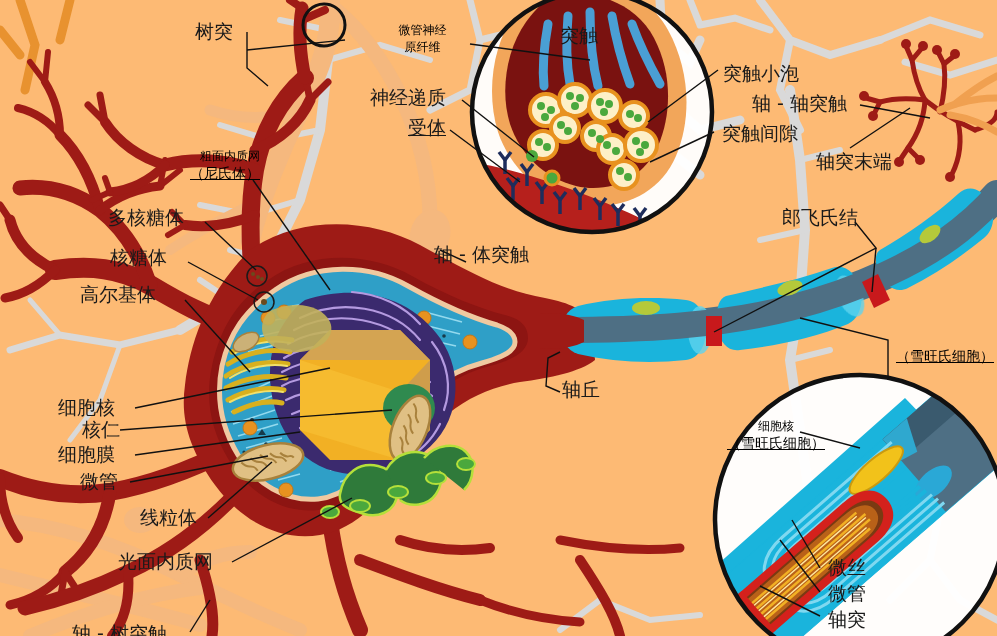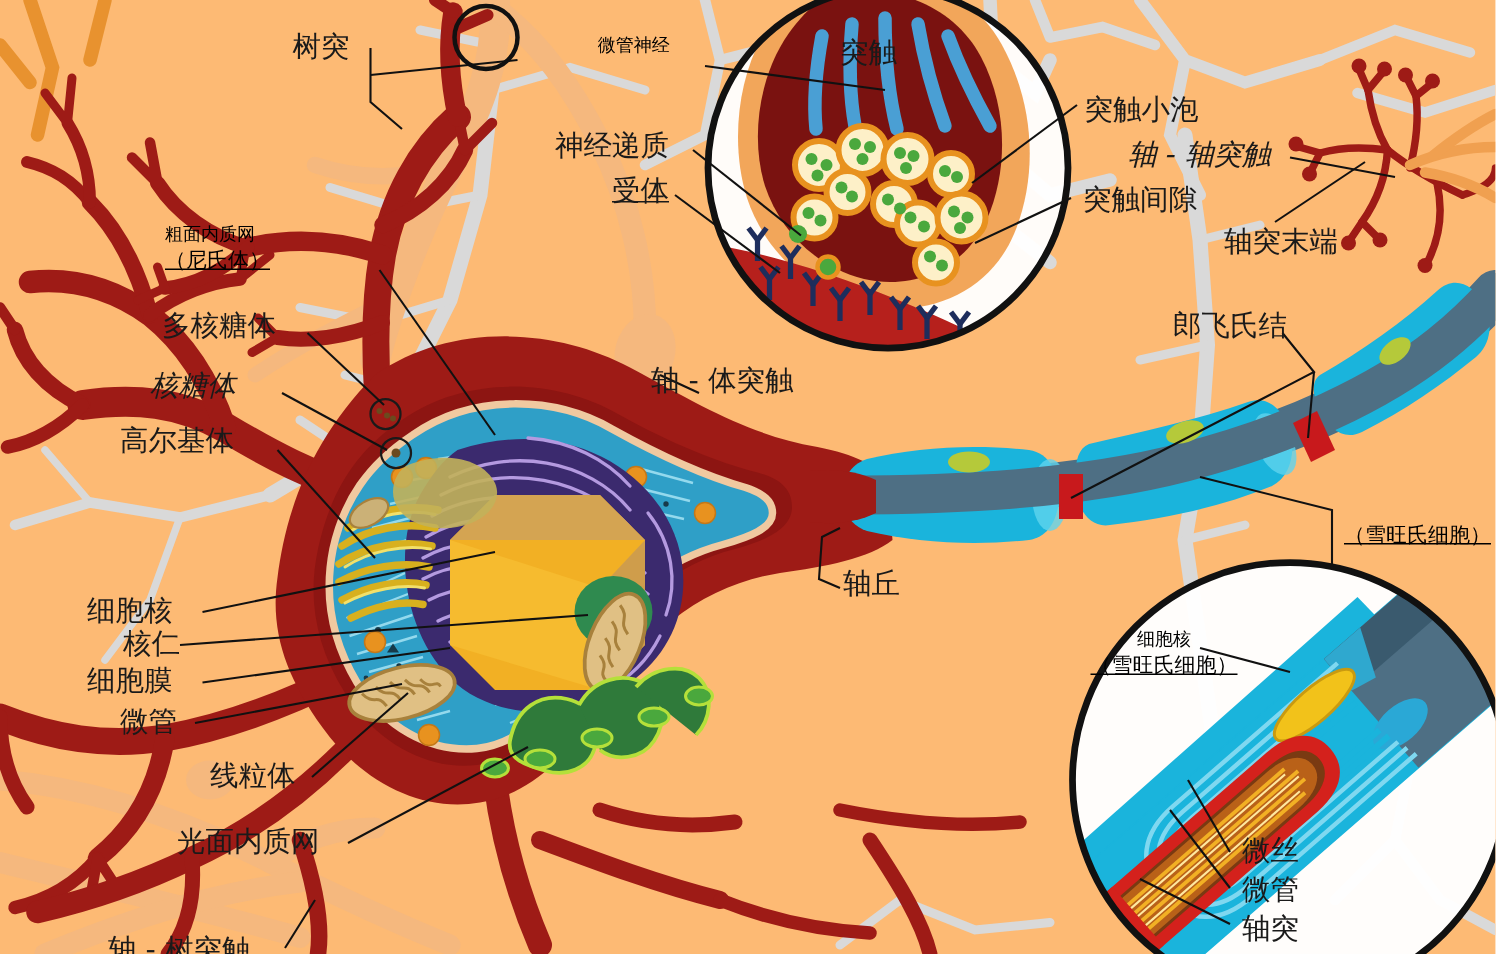--- a/index.html
+++ b/index.html
@@ -582,56 +582,57 @@
 
       <path d="M820 616 L760 586"></path>
 
       <path d="M190 632 L210 600"></path>
     </g>
 
   </svg>
 
   <div class="lbl big" style="left:195px;top:22px;">树突</div>
 
-  <div class="stack" style="left:110px;top:148px;width:150px;text-align:left;">
+  <div class="stack" style="left:110px;top:148px;width:150px;text-align:right;">
     <div class="l1">粗面内质网</div>
     <div class="l2">（尼氏体）</div>
   </div>
 
   <div class="lbl big" style="left:108px;top:208px;">多核糖体</div>
 
-  <div class="lbl big" style="left:100px;top:248px;font-style:italic;">核糖体</div>
+  <div class="lbl big" style="left:110px;top:248px;">核糖体</div>
 
   <div class="lbl big" style="left:80px;top:285px;">高尔基体</div>
 
   <div class="lbl big" style="left:58px;top:398px;">细胞核</div>
 
   <div class="lbl big" style="left:82px;top:420px;">核仁</div>
 
   <div class="lbl big" style="left:58px;top:445px;">细胞膜</div>
 
   <div class="lbl big" style="left:80px;top:472px;">微管</div>
 
   <div class="lbl big" style="left:140px;top:508px;">线粒体</div>
 
   <div class="lbl big" style="left:118px;top:552px;">光面内质网</div>
 
   <div class="stack" style="left:370px;top:22px;width:105px;text-align:center;">
     <div class="l1">微管神经</div>
+    <div class="l1">原纤维</div>
   </div>
 
   <div class="lbl big" style="left:370px;top:88px;">神经递质</div>
 
   <div class="lbl big" style="left:408px;top:118px;text-decoration:underline;">受体</div>
 
   <div class="lbl big" style="left:560px;top:26px;">突触</div>
 
   <div class="lbl big" style="left:723px;top:64px;">突触小泡</div>
 
-  <div class="lbl big" style="left:752px;top:94px;font-style:italic;">轴 - 轴突触</div>
+  <div class="lbl big" style="left:752px;top:94px;">轴 - 轴突触</div>
 
   <div class="lbl big" style="left:722px;top:124px;">突触间隙</div>
 
   <div class="lbl big" style="left:774px;top:152px;margin-left:42px;">轴突末端</div>
 
   <div class="lbl big" style="left:434px;top:245px;">轴 - 体突触</div>
 
   <div class="lbl big" style="left:562px;top:380px;">轴丘</div>
 
   <div class="lbl big" style="left:782px;top:208px;">郎飞氏结</div>

